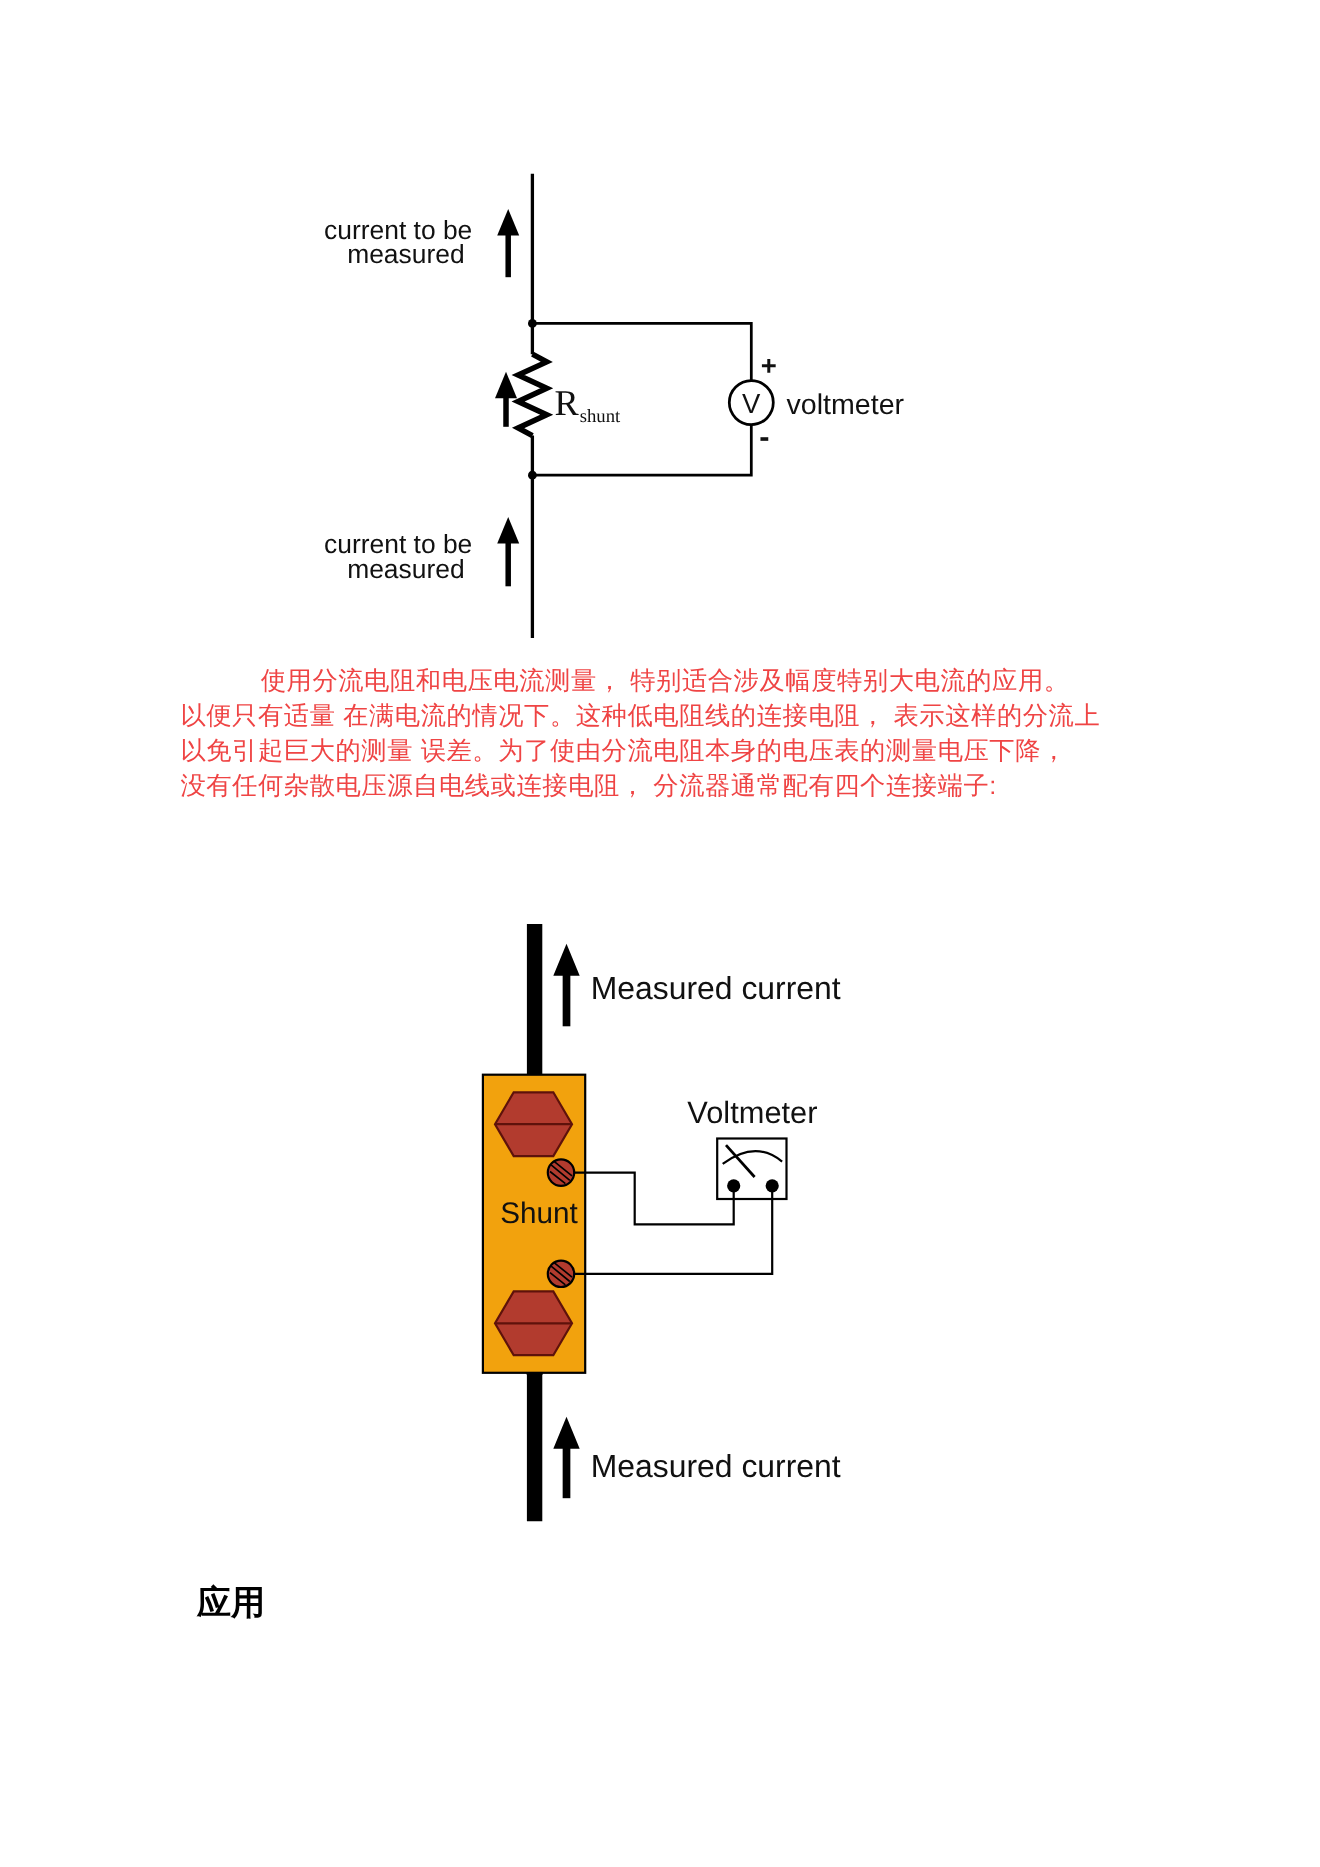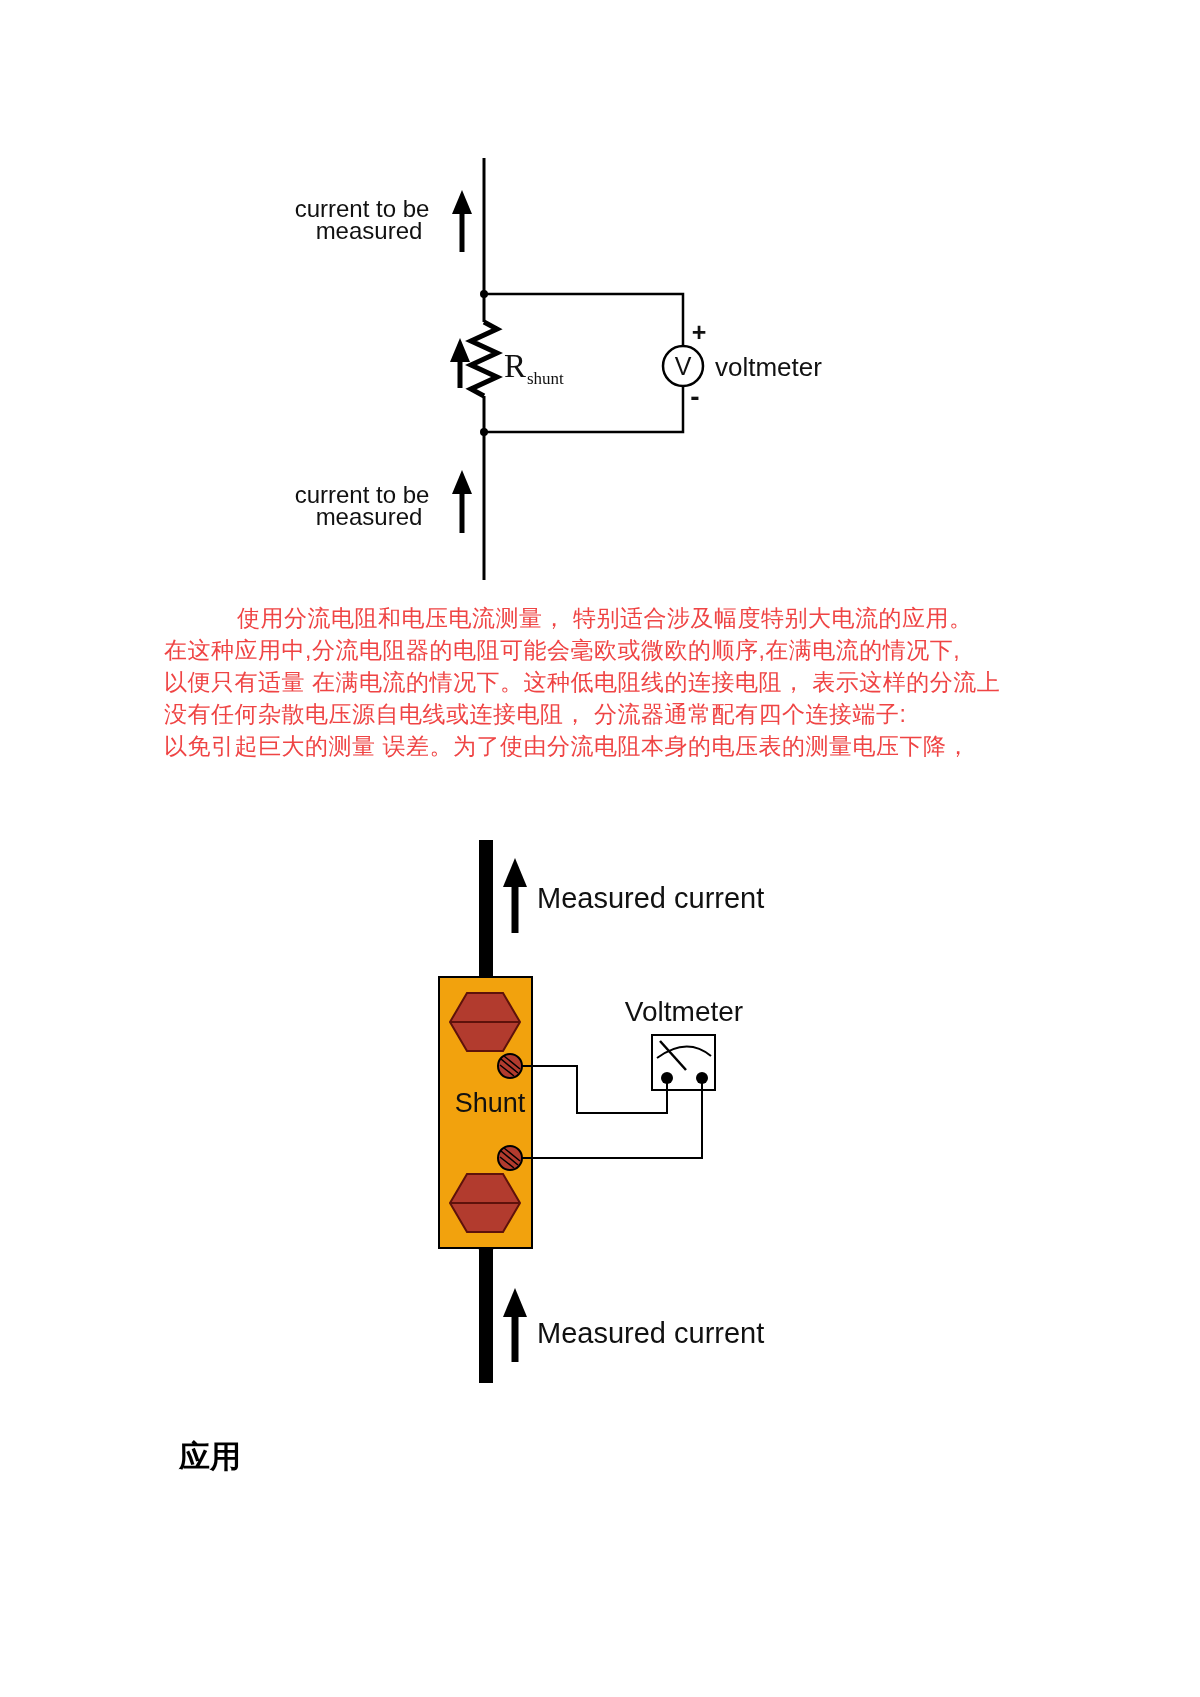--- a/index.html
+++ b/index.html
@@ -69,24 +69,23 @@
     <path d="M212,330 L202,354 H222 Z" fill="#000"></path>
 
     <text x="112" y="77" font-size="24" text-anchor="middle">current to be</text>
     <text x="119" y="99" font-size="24" text-anchor="middle">measured</text>
     <text x="112" y="363" font-size="24" text-anchor="middle">current to be</text>
     <text x="119" y="385" font-size="24" text-anchor="middle">measured</text>
   </svg>
 
   <div class="cn-paragraph">
     <div class="line indent">使用分流电阻和电压电流测量， 特别适合涉及幅度特别大电流的应用。</div>
-    <div class="line">在这种应用中,分流电阻器的电阻可能会毫欧或微欧的顺序,在满电流的情况下,</div>
     <div class="line">以便只有适量 在满电流的情况下。这种低电阻线的连接电阻， 表示这样的分流上</div>
+    <div class="line">以免引起巨大的测量 误差。为了使由分流电阻本身的电压表的测量电压下降，</div>
     <div class="line">没有任何杂散电压源自电线或连接电阻， 分流器通常配有四个连接端子:</div>
-    <div class="line">以免引起巨大的测量 误差。为了使由分流电阻本身的电压表的测量电压下降，</div>
   </div>
 
   <svg class="abs" style="left:400px;top:830px;" width="400" height="570" viewBox="0 0 400 570">
 
     <path d="M86,10 V148" stroke="#000" stroke-width="14" fill="none"></path>
     <polygon points="79,147 93,147 99,166 73,166" fill="#000"></polygon>
     <polygon points="73,402 99,402 93,420 79,420" fill="#000"></polygon>
     <path d="M86,419 V553" stroke="#000" stroke-width="14" fill="none"></path>
 
     <rect x="39" y="147" width="93" height="271" stroke="#000" stroke-width="2" fill="#F2A20D"></rect>

